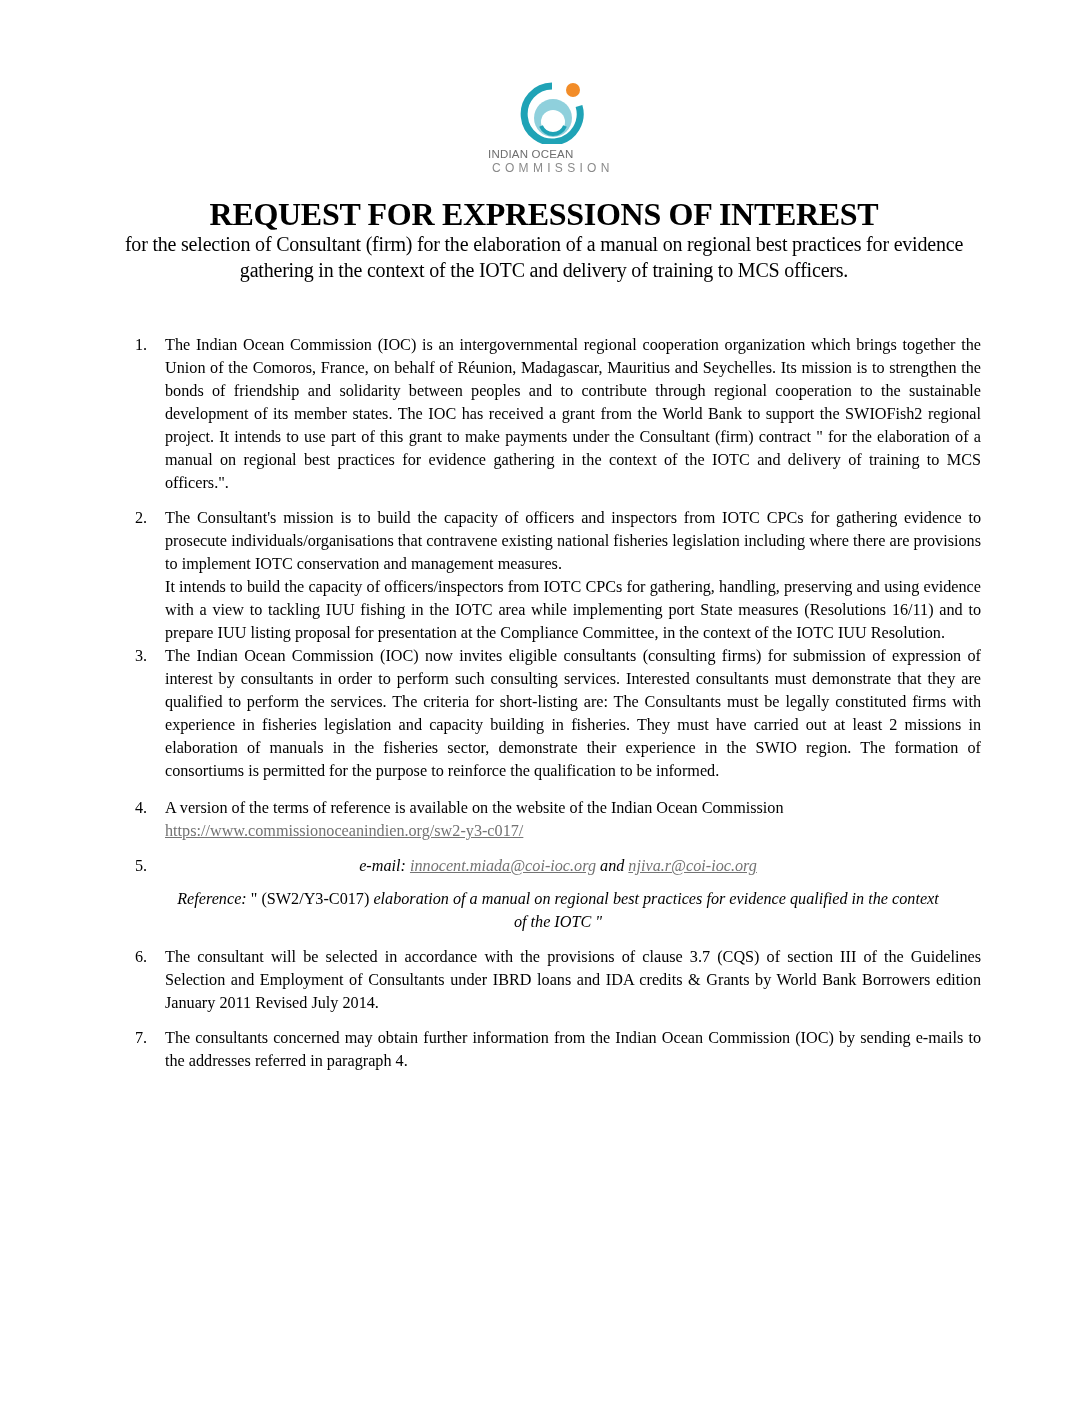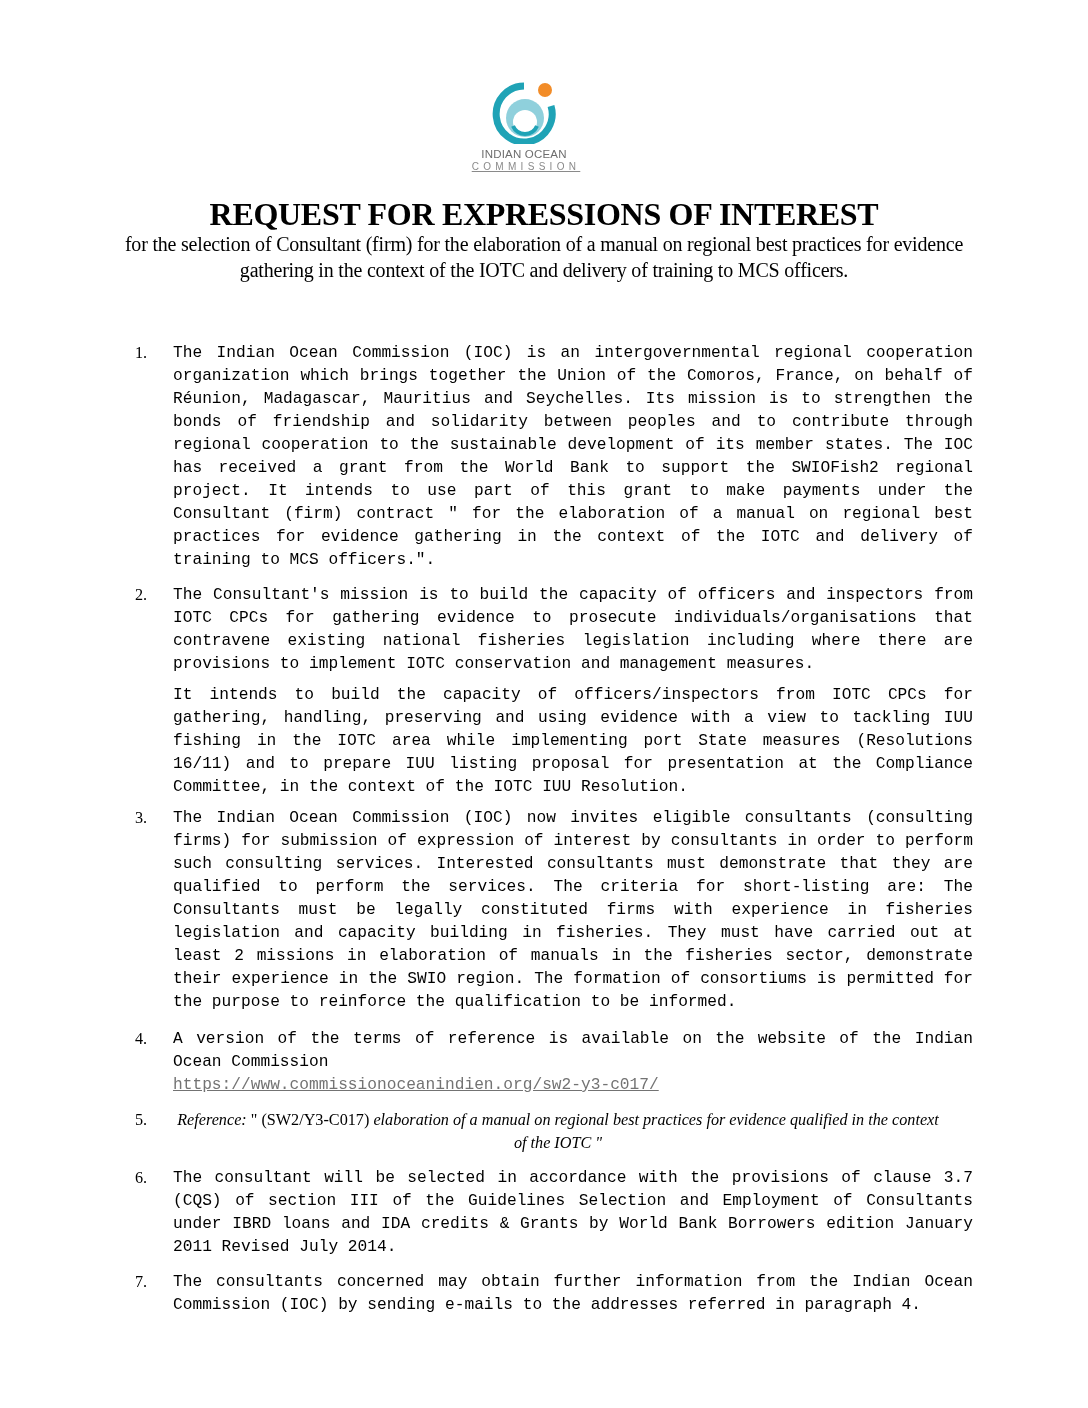--- a/index.html
+++ b/index.html
@@ -1,32 +1,32 @@
 <!DOCTYPE html>
 <html><head>
 <meta charset="utf-8">
 <style>
   html, body { margin: 0; padding: 0; background: #ffffff; }
   body { width: 1088px; height: 1408px; position: relative; overflow: hidden;
          font-family: "Liberation Serif", "DejaVu Serif", serif; color: #000; }
-  .logo { position: absolute; left: 460px; top: 78px; width: 128px; text-align: center; }
+  .logo { position: absolute; left: 488px; top: 78px; width: 128px; }
   .logo svg { display: block; margin: 0 auto; }
   .logo-line1 { font-family: "Liberation Sans", "DejaVu Sans", sans-serif; font-size: 11.5px; color: #6e6e6e; letter-spacing: 0.2px; margin-top: 4px; white-space: nowrap; }
-  .logo-line2 { font-family: "Liberation Sans", "DejaVu Sans", sans-serif; font-size: 10px; color: #8a8a8a; letter-spacing: 4.3px; margin-top: 1px; white-space: nowrap; padding-left: 4px; text-decoration: underline; }
+  .logo-line2 { font-family: "Liberation Sans", "DejaVu Sans", sans-serif; font-size: 12px; color: #8a8a8a; letter-spacing: 4.3px; margin-top: 1px; white-space: nowrap; padding-left: 4px; }
 
   .title { position: absolute; left: 100px; width: 888px; top: 200px; text-align: center;
            font-weight: bold; font-size: 32px; letter-spacing: -0.3px; line-height: 28px; }
   .subtitle { position: absolute; left: 104px; width: 880px; top: 232px; text-align: center;
               font-weight: normal; font-size: 20px; line-height: 25.5px; letter-spacing: -0.2px; }
 
   .body-list { position: absolute; left: 135px; top: 334px; width: 846px; margin: 0; padding: 0; list-style: none;
                font-size: 16.2px; line-height: 23px; }
   .item { position: relative; padding-left: 30px; text-align: justify; }
   .item .num { position: absolute; left: 0; top: 0; }
-  .para { margin: 8px; text-align: justify; font-family: Liberation Mono, monospace; }
+  .para { margin: 0; text-align: justify; }
   a.link { color: #737373; text-decoration: underline; }
   .center-it { text-align: center; font-style: italic; margin: 0; }
   .center-it .up { font-style: normal; }
   sup { font-size: 9px; line-height: 0; vertical-align: super; }
 </style>
 </head>
 <body>
 
 <div class="logo">
   <svg width="70" height="66" viewBox="0 0 70 66">
@@ -56,20 +56,21 @@
   <li class="item" style="margin-bottom:14px;">
     <span class="num">3.</span>
     <p class="para">The Indian Ocean Commission (IOC) now invites eligible consultants (consulting firms) for submission of expression of interest by consultants in order to perform such consulting services. Interested consultants must demonstrate that they are qualified to perform the services. The criteria for short-listing are: The Consultants must be legally constituted firms with experience in fisheries legislation and capacity building in fisheries. They must have carried out at least 2 missions in elaboration of manuals in the fisheries sector, demonstrate their experience in the SWIO region. The formation of consortiums is permitted for the purpose to reinforce the qualification to be informed.</p>
   </li>
   <li class="item" style="margin-bottom:12px;">
     <span class="num">4.</span>
     <p class="para"><span>A version of the terms of reference is available on the website of the Indian Ocean Commission</span><br><a class="link" href="#">https://www.commissionoceanindien.org/sw2-y3-c017/</a></p>
   </li>
   <li class="item" style="margin-bottom:12px;">
     <span class="num">5.</span>
+    <p class="center-it" style="margin-top:10px; margin-left:-30px;"><span>e-mail:</span> <a class="link" href="#">innocent.miada@coi-ioc.org</a> <span>and</span> <a class="link" href="#">njiva.r@coi-ioc.org</a></p>
     <p class="center-it" style="margin-top:10px; margin-left:-30px; padding: 0 40px;"><span>Reference:</span><span class="up"> " (SW2/Y3-C017)</span> <span>elaboration of a manual on regional best practices for evidence qualified in the context of the IOTC "</span></p>
   </li>
   <li class="item" style="margin-bottom:12px;">
     <span class="num">6.</span>
     <p class="para">The consultant will be selected in accordance with the provisions of clause 3.7 (CQS) of section III of the Guidelines Selection and Employment of Consultants under IBRD loans and IDA credits &amp; Grants by World Bank Borrowers edition January 2011 Revised July 2014.</p>
   </li>
   <li class="item">
     <span class="num">7.</span>
     <p class="para">The consultants concerned may obtain further information from the Indian Ocean Commission (IOC) by sending e-mails to the addresses referred in paragraph 4.</p>
   </li>

